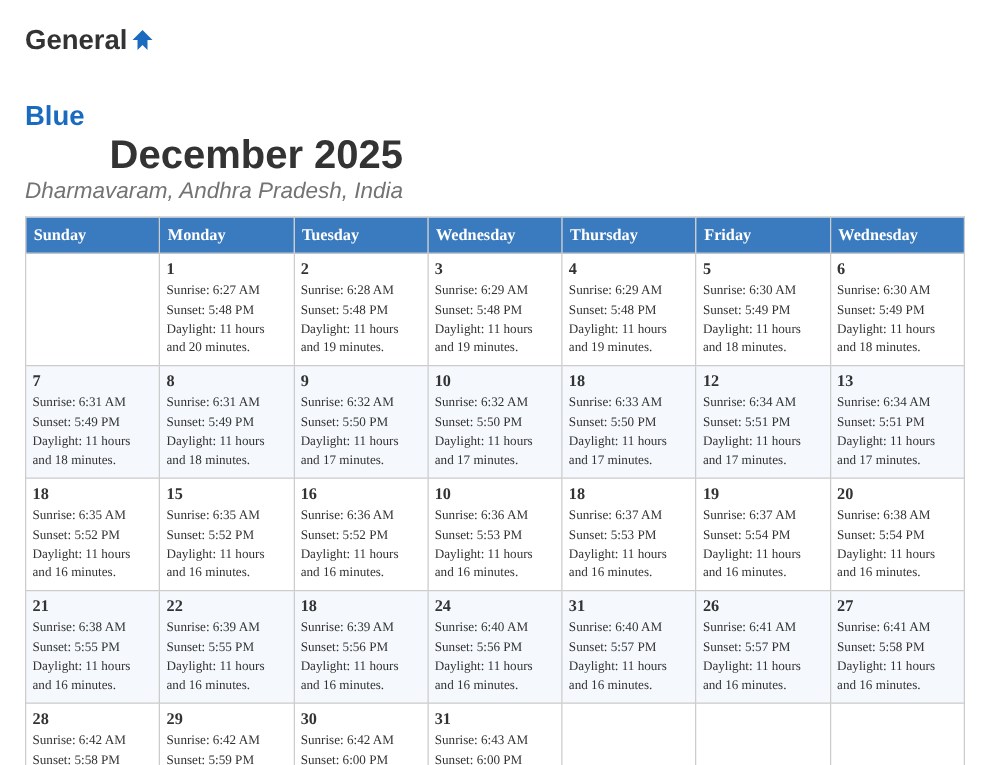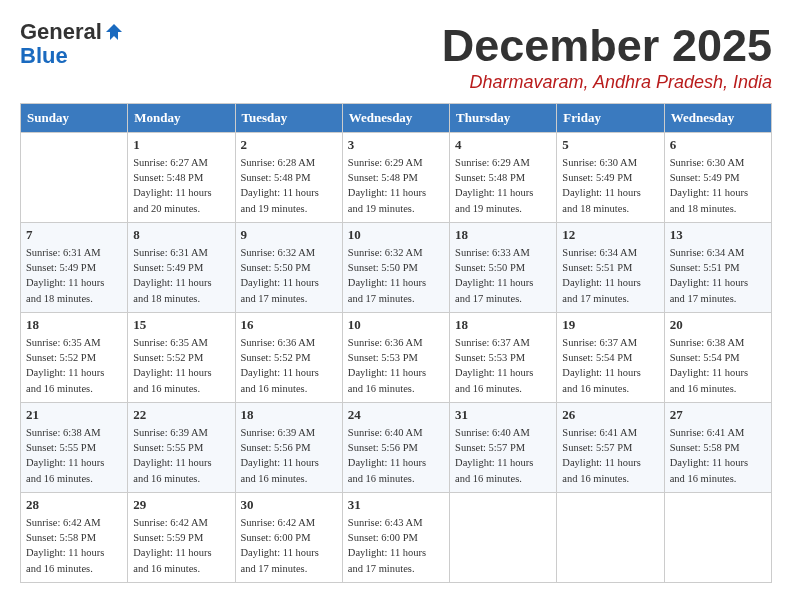--- a/index.html
+++ b/index.html
@@ -8,44 +8,45 @@
       background: #fff;
       width: 792px;
       min-height: 612px;
       padding: 20px;
     }
     .header {
       display: flex;
       justify-content: space-between;
       align-items: flex-start;
       margin-bottom: 10px;
+      flex-direction: column;
     }
     .logo {
       display: flex;
       flex-direction: column;
       align-items: flex-start;
     }
     .logo-text {
       font-size: 22px;
       font-weight: bold;
       line-height: 1.1;
     }
     .logo-general { color: #333; }
-    .logo-blue { color: #1a6abf; }
+    .logo-blue { color: #1a6abf; margin-top: 37px; }
     .title-block {
       text-align: right;
     }
     .month-title {
-      font-size: 45px;
+      font-size: 32px;
       font-weight: bold;
       color: #333;
     }
     .location-title {
       font-size: 18px;
-      color: #b91c1c;
+      color: #737373;
       font-style: italic;
     }
     table {
       width: 100%;
       border-collapse: collapse;
       table-layout: fixed;
       font-family: Liberation Serif, serif;
     }
     th {
       background-color: #3a7abf;

